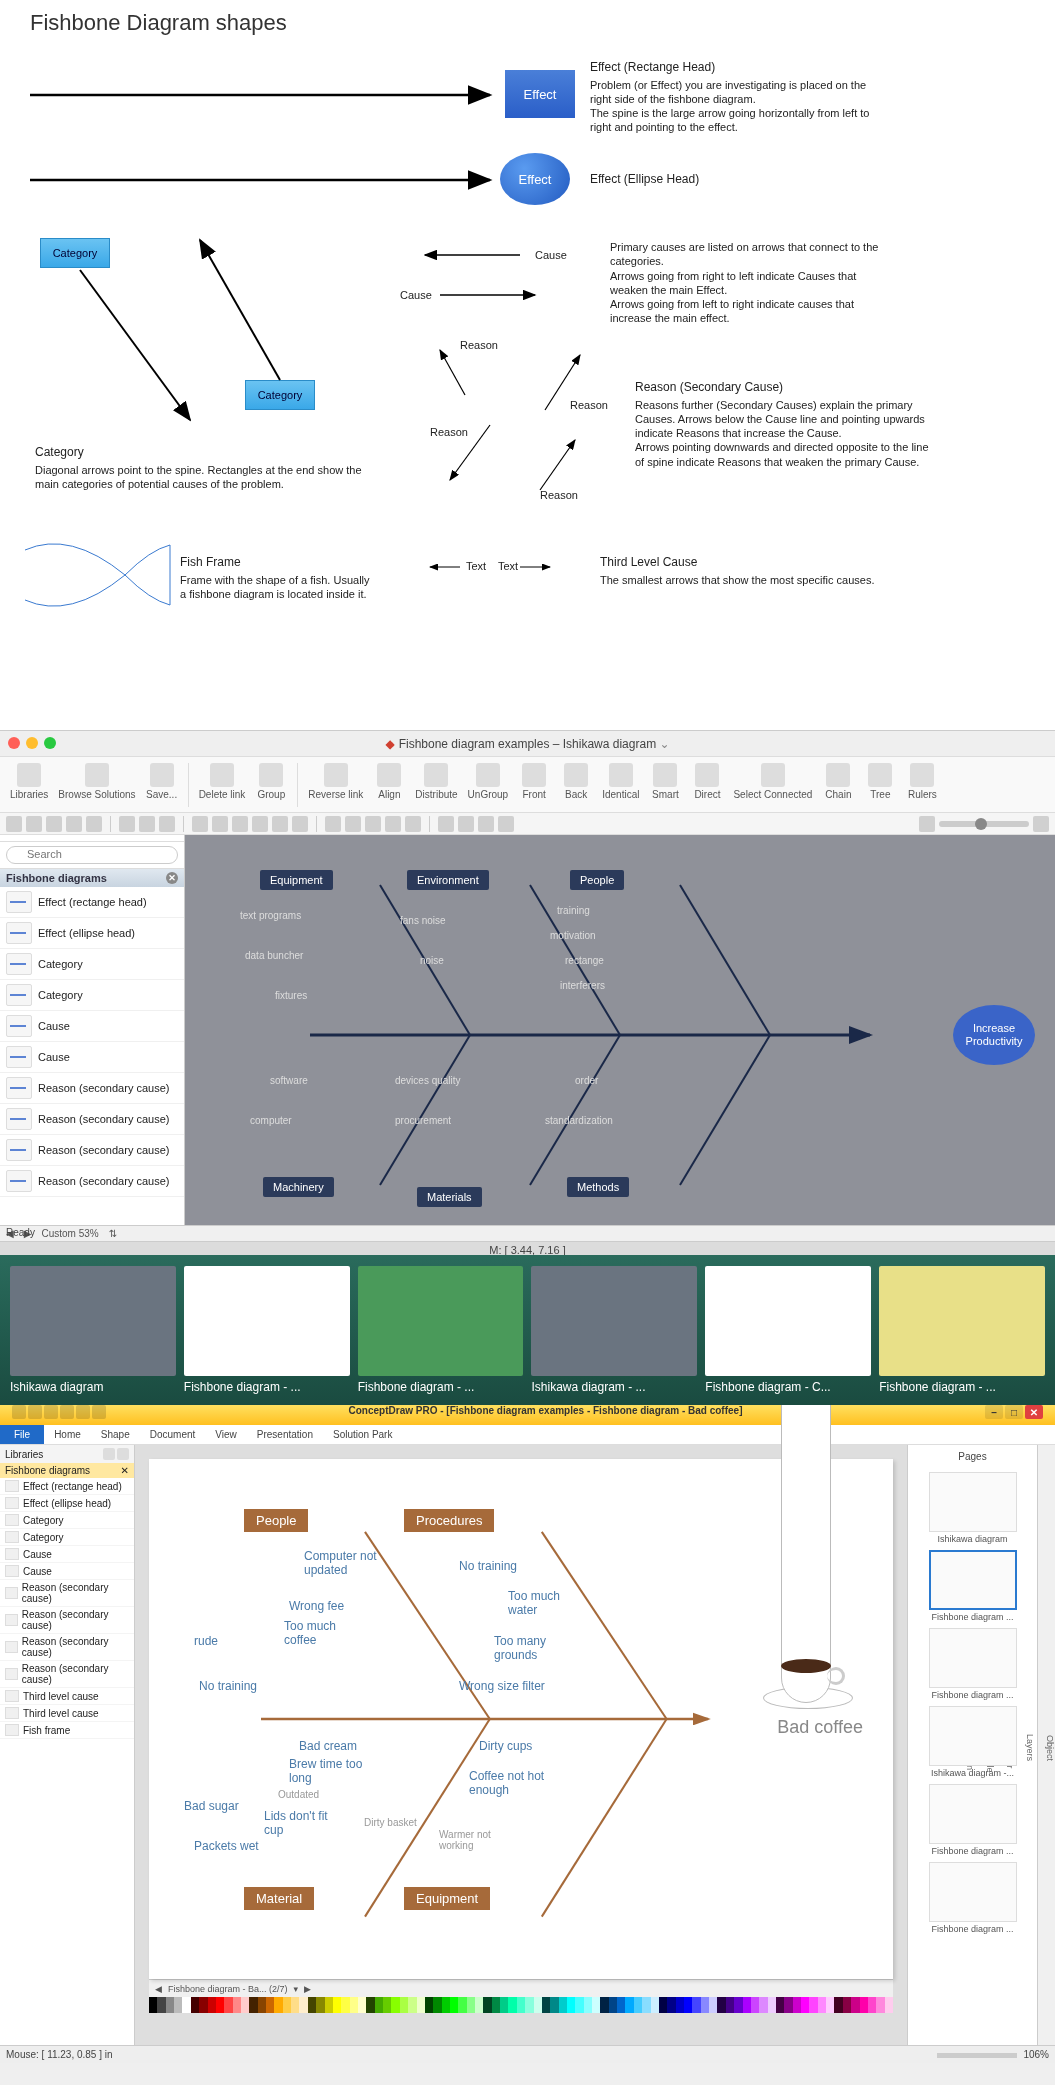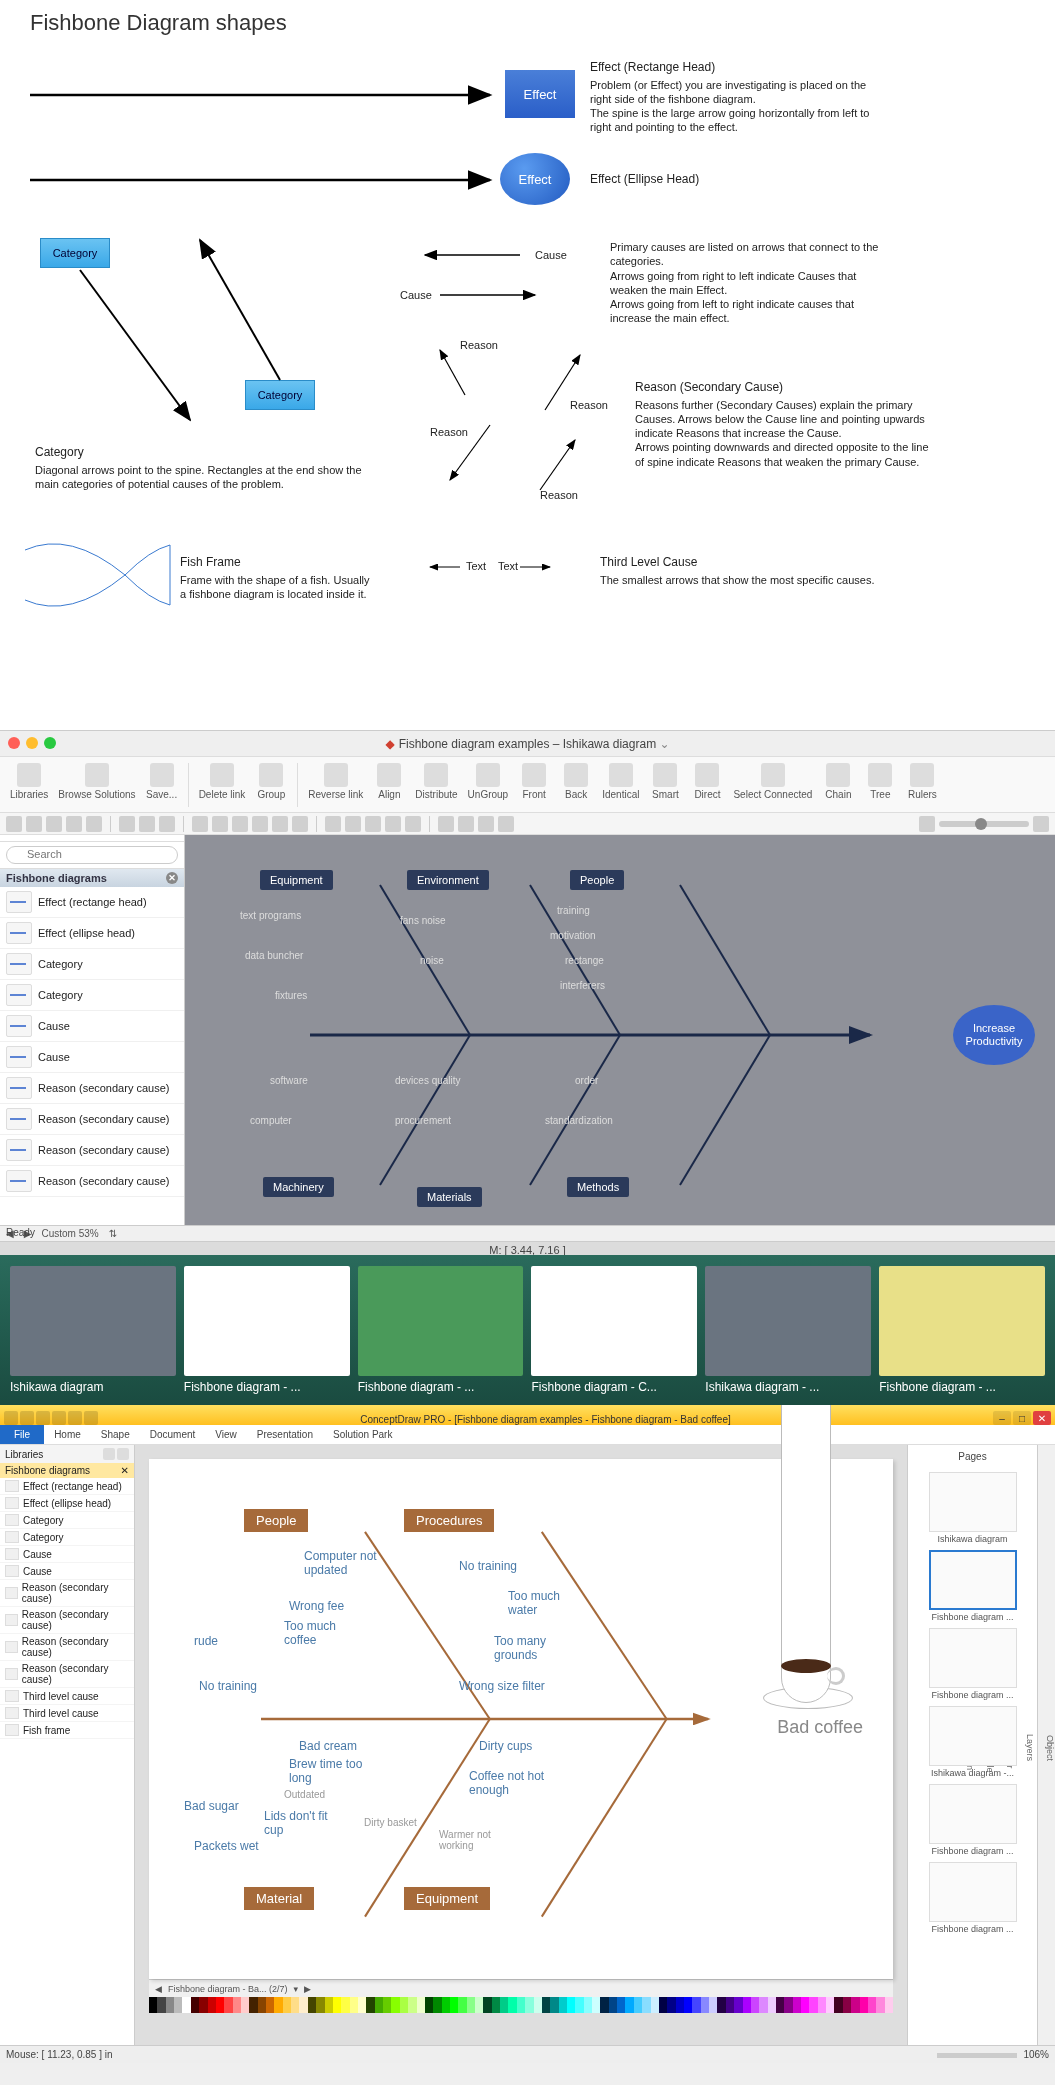--- a/index.html
+++ b/index.html
@@ -51,21 +51,21 @@
   #thumbs { height:150px; background: linear-gradient(#2a6b5c, #1a4b40); display:flex; align-items:center; gap:8px; padding:8px 10px; overflow:hidden;}
   .thumb { flex:1; display:flex; flex-direction:column; align-items:stretch; }
   .thumb .timg { height:110px; background:#fff; border-radius:2px; margin-bottom:4px; position:relative; overflow:hidden;}
   .thumb .timg.dark { background:#6a7480;}
   .thumb .timg.green { background:#4a9a5a;}
   .thumb .timg.yellow { background:#e8e088;}
   .thumb .tlbl { color:#fff; font-size:12px; text-align:left; white-space:nowrap; overflow:hidden; text-overflow:ellipsis;}
 
   
   #win { height: 680px; background:#efefef; position:relative; overflow:hidden;}
-  #win .titlebar { height:20px; background: linear-gradient(#ffe060,#ffc020); display:flex; align-items:flex-end; justify-content:space-between; padding:0 4px; font-size:10px; color:#333;}
+  #win .titlebar { height:20px; background: linear-gradient(#ffe060,#ffc020); display:flex; align-items:flex-start; justify-content:space-between; padding:0 12px; font-size:10px; color:#333;font-weight:bold;}
   #win .qat { display:flex; gap:2px;}
   #win .qat span { width:14px; height:14px; background:rgba(0,0,0,.15); border-radius:2px;}
   #win .wbtns { display:flex; gap:2px;}
   #win .wbtns span { width:18px; height:14px; background:rgba(0,0,0,.1); border-radius:2px; display:flex; align-items:center; justify-content:center; font-size:10px;}
   #win .wbtns .close { background:#e04040; color:#fff;}
   #win .menutabs { height:20px; background:#fff; display:flex; align-items:stretch; font-size:10px; border-bottom:1px solid #ddd;}
   #win .menutabs .file { background:#206ac8; color:#fff; padding:0 14px; display:flex; align-items:center;}
   #win .menutabs .mt { padding:0 10px; display:flex; align-items:center; color:#444;}
   #win .body { display:flex; height:600px;}
   #win .side { width:135px; background:#fff; border-right:1px solid #ccc; display:flex; flex-direction:column; font-size:10px;}
@@ -470,26 +470,26 @@
     </div>
     <div class="thumb">
       <div class="timg "></div>
       <div class="tlbl">Fishbone diagram - ...</div>
     </div>
     <div class="thumb">
       <div class="timg green"></div>
       <div class="tlbl">Fishbone diagram - ...</div>
     </div>
     <div class="thumb">
+      <div class="timg dark"></div>
+      <div class="tlbl">Ishikawa diagram - ...</div>
+    </div>
+    <div class="thumb">
       <div class="timg "></div>
       <div class="tlbl">Fishbone diagram - C...</div>
-    </div>
-    <div class="thumb">
-      <div class="timg dark"></div>
-      <div class="tlbl">Ishikawa diagram - ...</div>
     </div>
     <div class="thumb">
       <div class="timg yellow"></div>
       <div class="tlbl">Fishbone diagram - ...</div>
     </div>
   </div>
 
 <div id="win" class="section">
   <div class="titlebar">
     <div class="qat">
@@ -614,21 +614,21 @@
         <div class="bc-lbl" style="left:140px; top:140px;">Wrong fee</div>
         <div class="bc-lbl" style="left:135px; top:160px; width:70px;">Too much coffee</div>
         <div class="bc-lbl" style="left:45px; top:175px;">rude</div>
         <div class="bc-lbl" style="left:50px; top:220px;">No training</div>
         <div class="bc-lbl" style="left:310px; top:100px;">No training</div>
         <div class="bc-lbl" style="left:340px; top:130px; width:70px;margin-left:19px;">Too much water</div>
         <div class="bc-lbl" style="left:345px; top:175px; width:70px;">Too many grounds</div>
         <div class="bc-lbl" style="left:310px; top:220px;">Wrong size filter</div>
         <div class="bc-lbl" style="left:150px; top:280px;">Bad cream</div>
         <div class="bc-lbl" style="left:140px; top:298px; width:80px;">Brew time too long</div>
-        <div class="bc-lbl" style="left:135px; top:330px; color:#999; font-size:10px;">Outdated</div>
+        <div class="bc-lbl" style="left:129px; top:330px; color:#999; font-size:10px;">Outdated</div>
         <div class="bc-lbl" style="left:115px; top:350px; width:80px;">Lids don't fit cup</div>
         <div class="bc-lbl" style="left:35px; top:340px;">Bad sugar</div>
         <div class="bc-lbl" style="left:45px; top:380px;">Packets wet</div>
         <div class="bc-lbl" style="left:215px; top:358px; color:#999; font-size:10px;">Dirty basket</div>
         <div class="bc-lbl" style="left:330px; top:280px;">Dirty cups</div>
         <div class="bc-lbl" style="left:320px; top:310px; width:80px;">Coffee not hot enough</div>
         <div class="bc-lbl" style="left:290px; top:370px; color:#999; font-size:10px; width:70px;">Warmer not working</div>
       </div>
       <div class="tabstrip">
         <span>◀</span>

